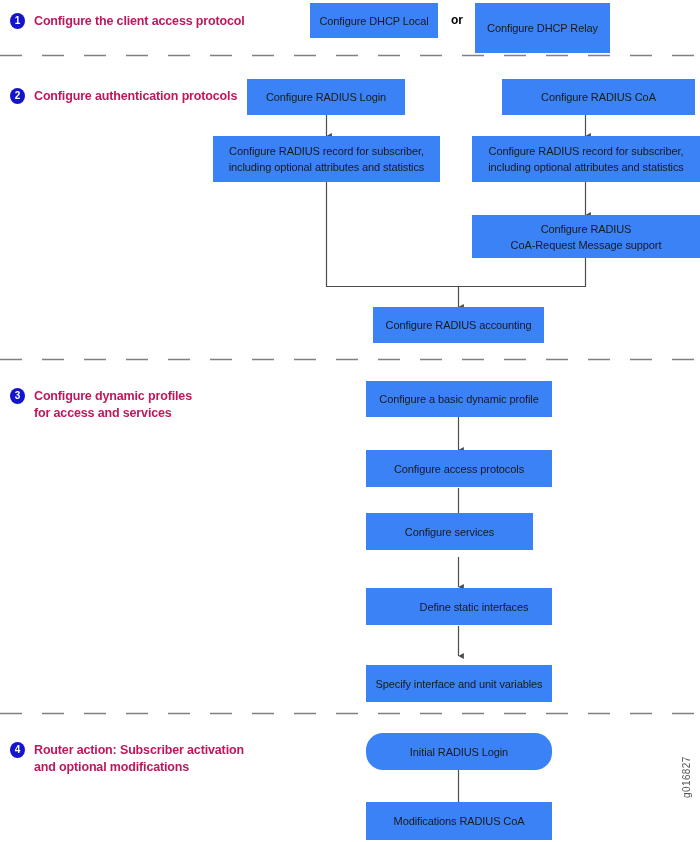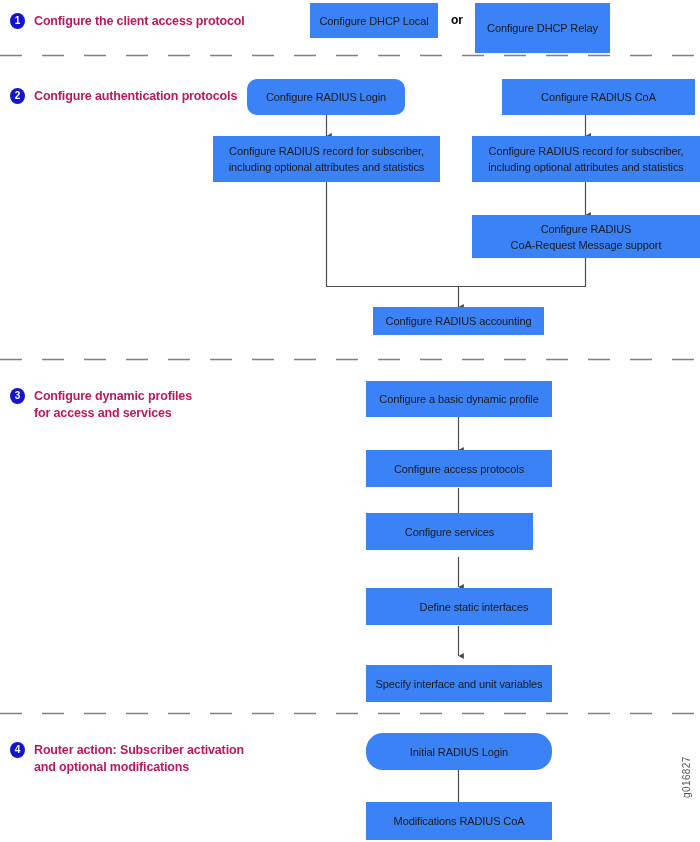--- a/index.html
+++ b/index.html
@@ -138,34 +138,34 @@
 
   <div class="or-label" style="left:441px; top:13px; width:32px;">or</div>
 
   <div class="box" style="left:475px; top:3px; width:135px; height:50px;">Configure DHCP Relay</div>
 
   <div class="step-row" style="left:10px; top:88px;">
     <div class="step-badge">2</div>
     <div class="step-text">Configure authentication protocols</div>
   </div>
 
-  <div class="box" style="left:247px; top:79px; width:158px; height:36px;border-radius:10px;">Configure RADIUS Login</div>
+  <div class="box" style="left:247px; top:79px; width:158px; height:36px;">Configure RADIUS Login</div>
 
   <div class="box" style="left:502px; top:79px; width:193px; height:36px;">Configure RADIUS CoA</div>
 
   <div class="box" style="left:213px; top:136px; width:227px; height:46px;">Configure RADIUS record for subscriber,
 including optional attributes and statistics</div>
 
   <div class="box" style="left:472px; top:136px; width:228px; height:46px;">Configure RADIUS record for subscriber,
 including optional attributes and statistics</div>
 
   <div class="box" style="left:472px; top:215px; width:228px; height:43px;">Configure RADIUS
 CoA-Request Message support</div>
 
-  <div class="box" style="left:373px; top:307px; width:171px; height:28px;">Configure RADIUS accounting</div>
+  <div class="box" style="left:373px; top:307px; width:171px; height:36px;">Configure RADIUS accounting</div>
 
   <div class="step-row" style="left:10px; top:388px;">
     <div class="step-badge">3</div>
     <div class="step-text">Configure dynamic profiles
 for access and services</div>
   </div>
 
   <div class="box" style="left:366px; top:381px; width:186px; height:36px;">Configure a basic dynamic profile</div>
 
   <div class="box" style="left:366px; top:450px; width:186px; height:37px;">Configure access protocols</div>

